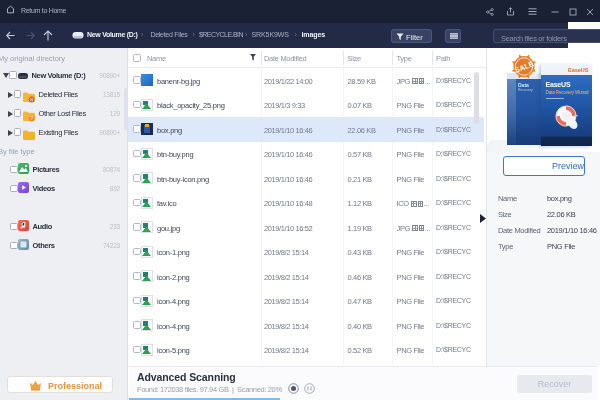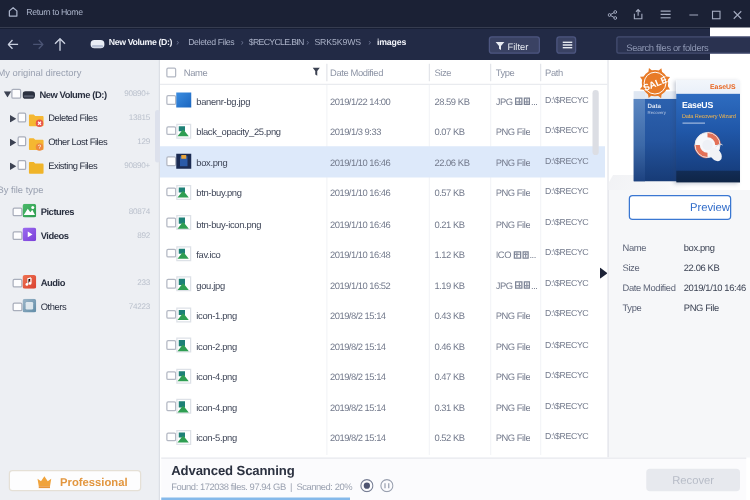--- a/index.html
+++ b/index.html
@@ -246,21 +246,21 @@
       <svg class="abs" style="left:18px;top:2px" width="11" height="11" viewBox="0 0 11 11">
           <rect width="11" height="11" rx="2" fill="url(#goth)"></rect>
           <defs>
             <linearGradient id="goth" x1="0" y1="0" x2="1" y2="1">
               <stop offset="0" stop-color="#9db6c9"></stop>
               <stop offset="1" stop-color="#5f8ba6"></stop>
             </linearGradient>
           </defs>
           <rect x="2.5" y="2.5" width="6" height="6" rx="1" fill="#e8eef3" opacity="0.9"></rect>
         </svg>
-      <div class="tname" style="left:32.5px;top:4px;font-weight:normal">Others</div>
+      <div class="tname" style="left:32.5px;top:4px;font-weight:bold">Others</div>
       <div class="tcount" style="top:5px">74223</div>
     </div>
 
     <div class="abs" style="left:123.5px;top:40px;width:4px;height:42px;background:#dde1ec;border-radius:2px;"></div>
     <div class="abs" style="left:7px;top:328px;width:106px;height:17px;background:#fdfdfe;border:1px solid #e5e0d6;border-radius:3px;">
       <svg class="abs" style="left:21px;top:3px" width="13" height="11" viewBox="0 0 13 11">
           <path d="M1 3 L3.8 5 L6.5 1 L9.2 5 L12 3 L11 9 L2 9 Z" fill="#f0a33c"></path>
           <rect x="2" y="9" width="9" height="1.5" fill="#e8953a"></rect>
         </svg>
       <div class="abs" style="left:40px;top:3.5px;font-size:9px;color:#e2963f;font-weight:bold">Professional</div>
@@ -429,21 +429,21 @@
         <div class="lrow" style="top:265px">
           <div class="rcbx"></div>
           <div class="ficon">
             <div class="pic">
               <div class="sky"></div>
               <div class="mtn"></div>
             </div>
           </div>
           <div class="fname">icon-4.png</div>
           <div class="fdate">2019/8/2 15:14</div>
-          <div class="fsize">0.31 KB</div>
+          <div class="fsize">0.40 KB</div>
           <div class="ftype">PNG File</div>
           <div class="fpath">D:\$RECYCLE.B</div>
         </div>
         <div class="lrow" style="top:289.5px">
           <div class="rcbx"></div>
           <div class="ficon">
             <div class="pic">
               <div class="sky"></div>
               <div class="mtn"></div>
             </div>

